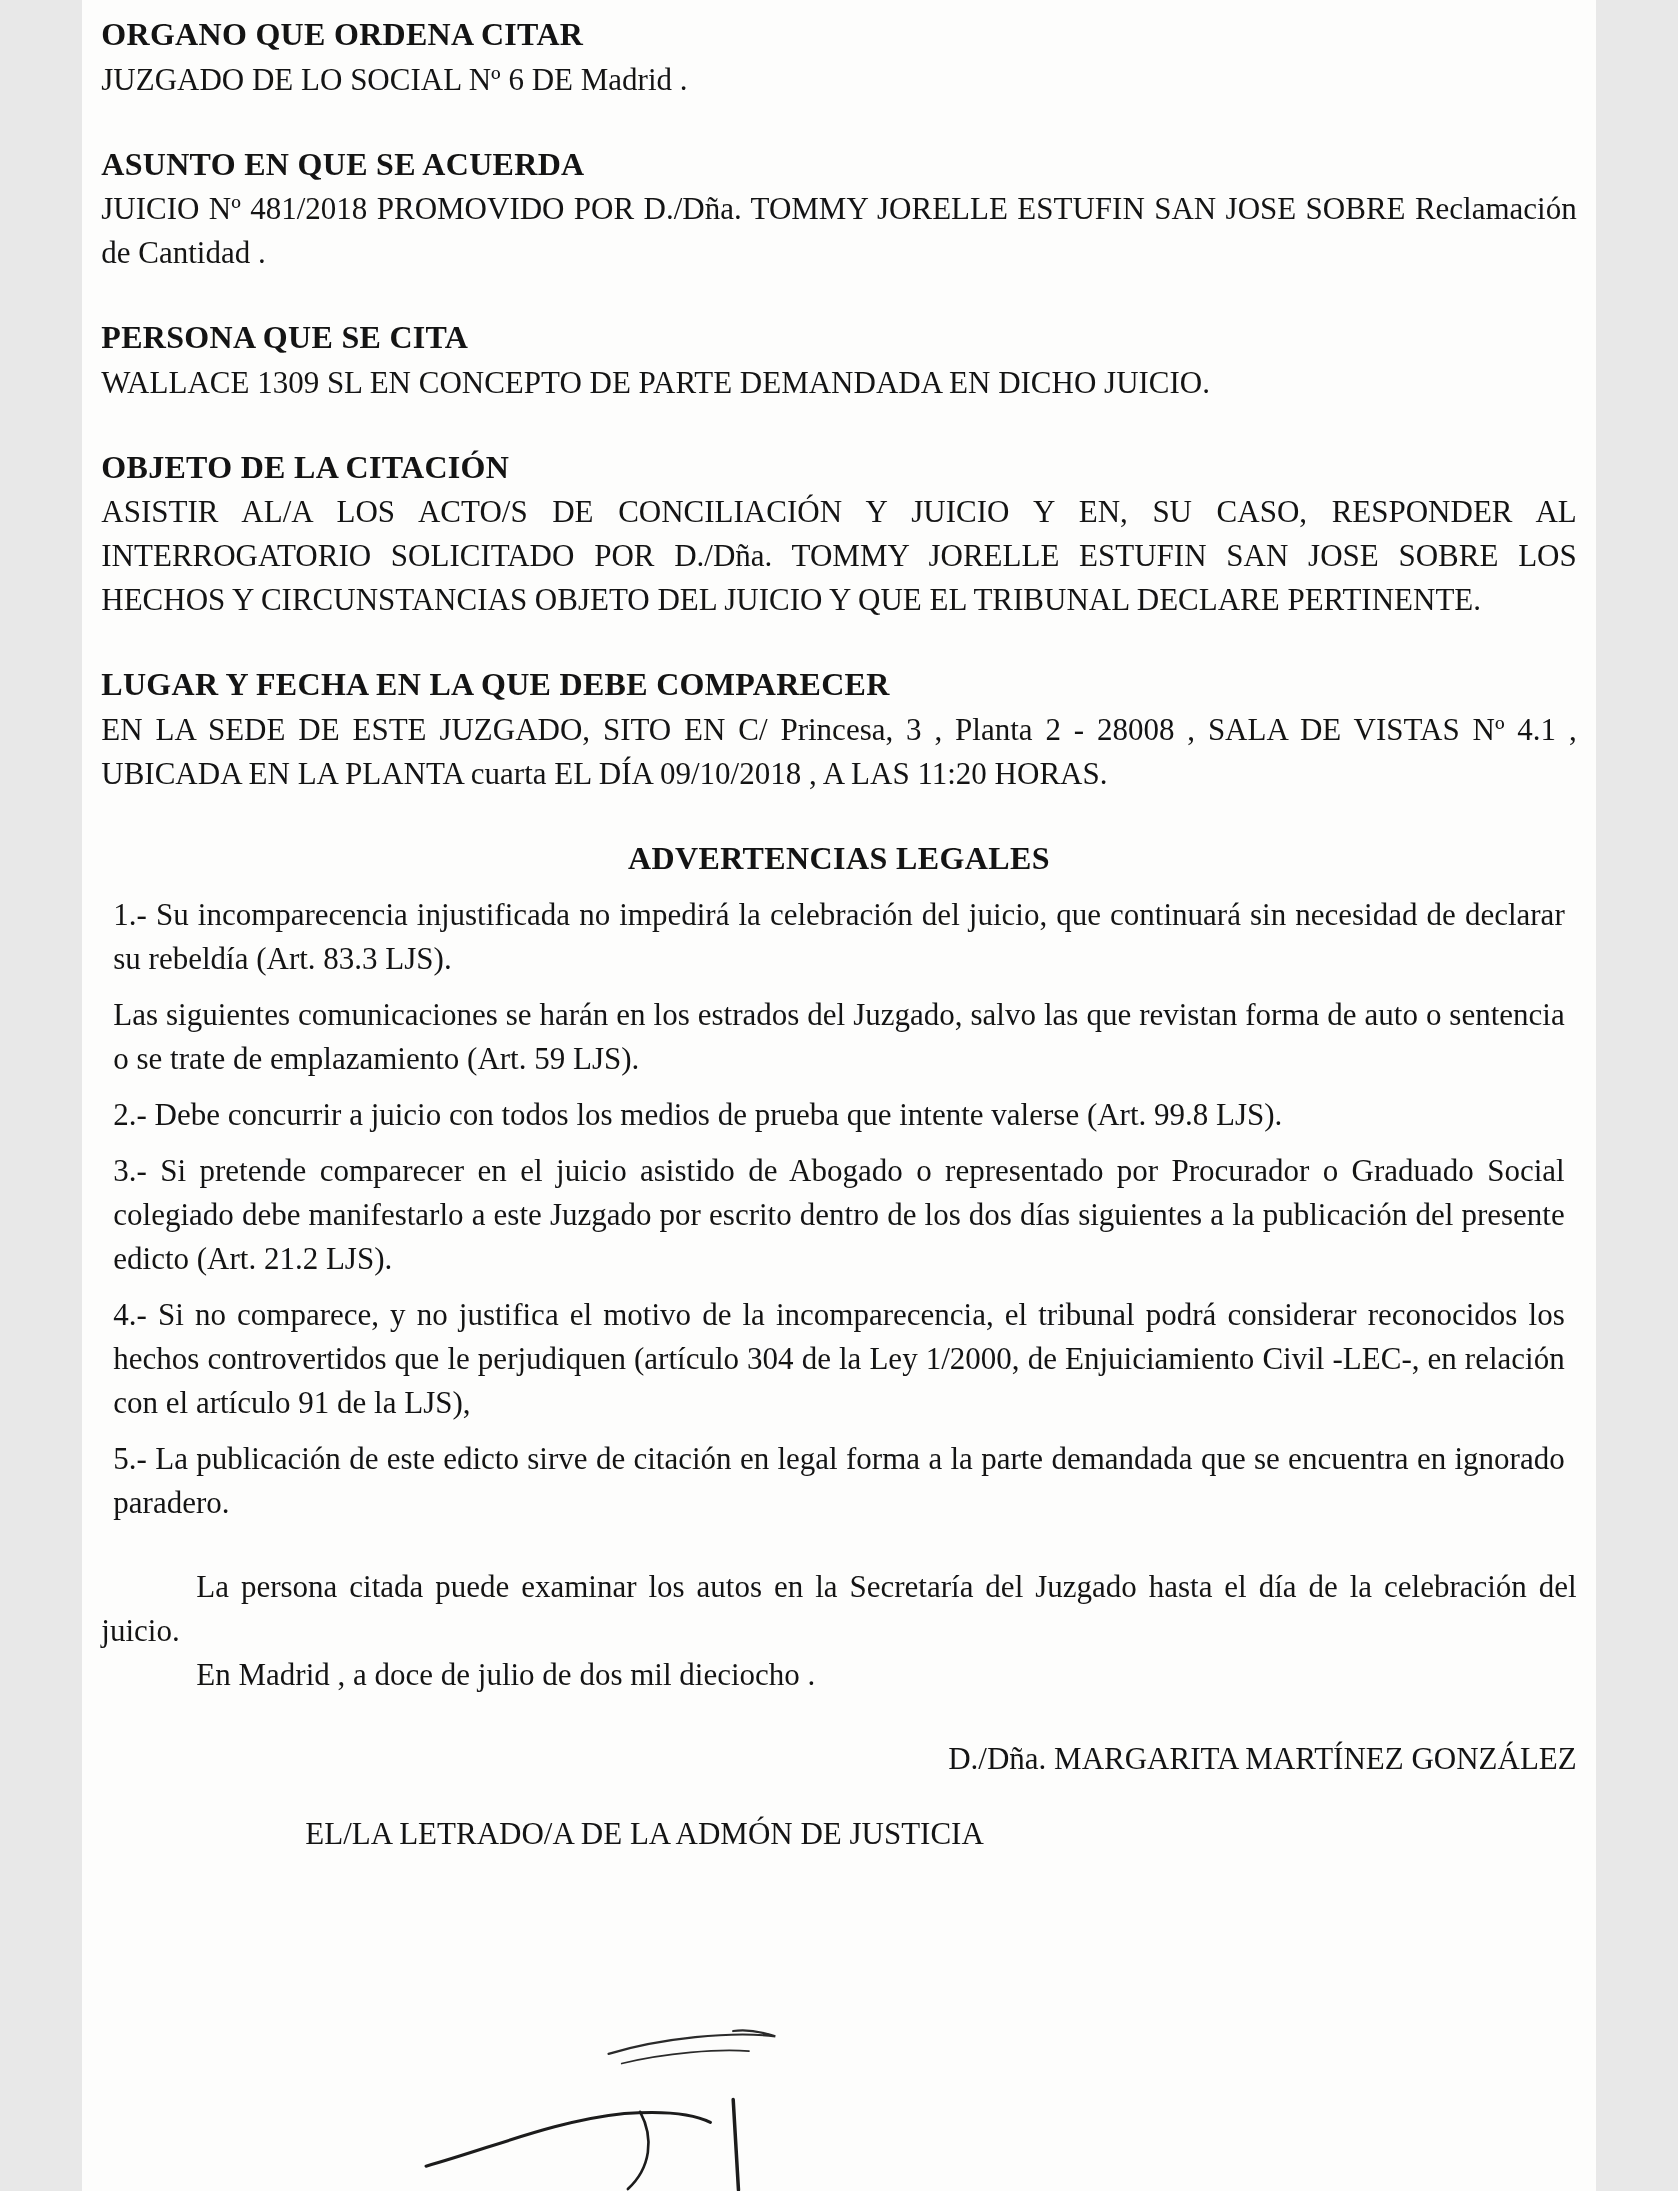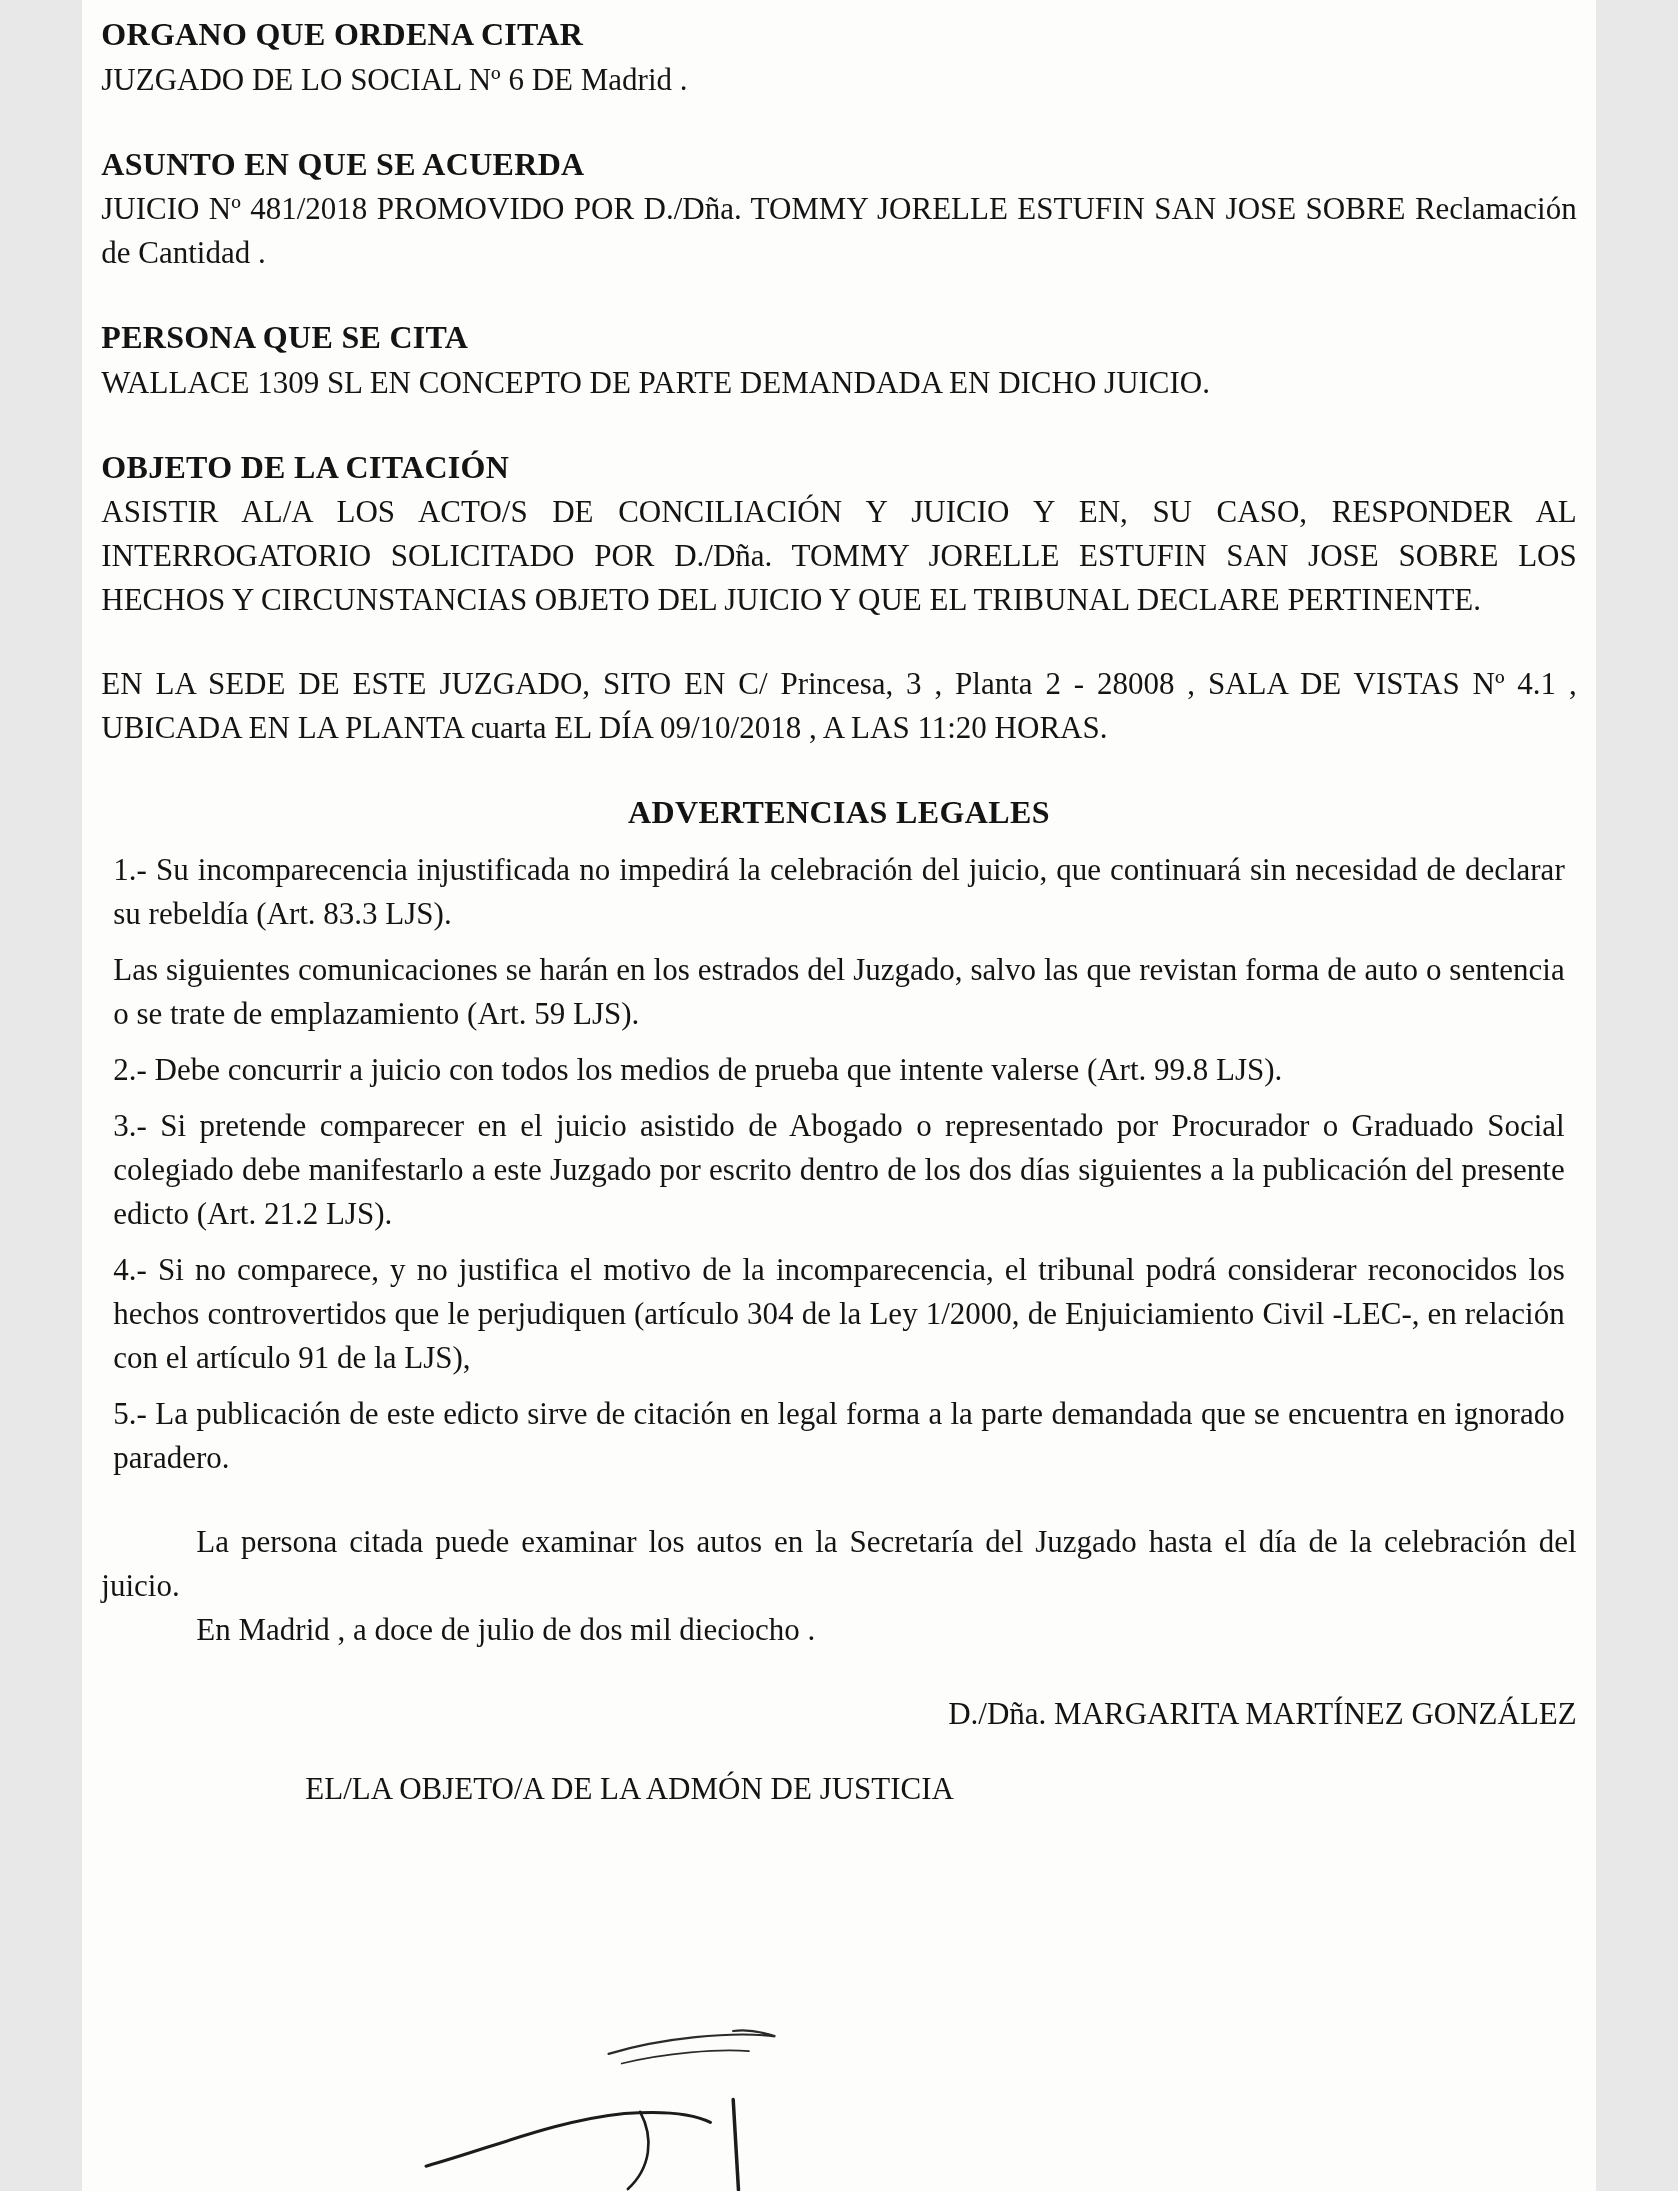--- a/index.html
+++ b/index.html
@@ -77,41 +77,42 @@
     <h2>PERSONA QUE SE CITA</h2>
     <p>WALLACE 1309 SL  EN CONCEPTO DE PARTE DEMANDADA EN DICHO JUICIO.</p>
   </div>
 
   <div class="section">
     <h2>OBJETO DE LA CITACIÓN</h2>
     <p>ASISTIR AL/A LOS ACTO/S DE CONCILIACIÓN Y JUICIO Y EN, SU CASO, RESPONDER AL INTERROGATORIO SOLICITADO POR D./Dña. TOMMY JORELLE ESTUFIN SAN JOSE  SOBRE LOS HECHOS Y CIRCUNSTANCIAS OBJETO DEL JUICIO Y QUE EL TRIBUNAL DECLARE PERTINENTE.</p>
   </div>
 
   <div class="section">
+    <h2>LUGAR Y FECHA EN LA QUE DEBE COMPARECER</h2>
     <p>EN LA SEDE DE ESTE JUZGADO, SITO EN C/ Princesa, 3 , Planta 2 - 28008 , SALA DE VISTAS Nº 4.1 , UBICADA EN LA PLANTA cuarta  EL DÍA 09/10/2018 , A LAS 11:20 HORAS.</p>
   </div>
 
   <div class="advertencias">
     <h2>ADVERTENCIAS LEGALES</h2>
     <p>1.- Su incomparecencia injustificada no impedirá la celebración del juicio, que continuará sin necesidad de declarar su rebeldía (Art. 83.3 LJS).</p>
     <p>Las siguientes comunicaciones se harán en los estrados del Juzgado, salvo las que revistan forma de auto o sentencia o se trate de emplazamiento (Art. 59 LJS).</p>
     <p>2.- Debe concurrir a juicio con todos los medios de prueba que intente valerse (Art. 99.8 LJS).</p>
     <p>3.- Si pretende comparecer en el juicio asistido de Abogado o representado por Procurador o Graduado Social colegiado debe manifestarlo a este Juzgado por escrito dentro de los dos días siguientes a la publicación del presente edicto (Art. 21.2 LJS).</p>
     <p>4.- Si no comparece, y no justifica el motivo de la incomparecencia, el tribunal podrá considerar reconocidos los hechos  controvertidos que le perjudiquen (artículo 304 de la Ley 1/2000, de Enjuiciamiento Civil -LEC-, en relación con el artículo 91 de la LJS),</p>
     <p>5.- La publicación de este edicto sirve de citación en legal forma a la parte demandada que se encuentra en ignorado paradero.</p>
   </div>
 
   <div class="closing">
     <p class="indent-first">La persona citada puede examinar los autos en la Secretaría del Juzgado hasta el día de la celebración del juicio.</p>
     <p class="indent-first">En Madrid , a doce de julio de dos mil dieciocho .</p>
   </div>
 
   <div class="sig-block">
     <p class="sig-line-1">D./Dña. MARGARITA MARTÍNEZ GONZÁLEZ</p>
-    <p class="sig-line-2">EL/LA OBJETO/A DE LA ADMÓN DE JUSTICIA</p>
+    <p class="sig-line-2">EL/LA LETRADO/A DE LA ADMÓN DE JUSTICIA</p>
   </div>
 
   <svg class="ink-overlay" viewBox="0 0 1912 2496" xmlns="http://www.w3.org/2000/svg" aria-hidden="true">
 
     <path d="M 600 2340 C 660 2322, 740 2314, 790 2320 C 772 2314, 756 2312, 742 2314" fill="none" stroke="#2a2a2a" stroke-width="2.5" stroke-linecap="round"></path>
     <path d="M 615 2351 C 665 2339, 726 2334, 760 2337" fill="none" stroke="#2a2a2a" stroke-width="2" stroke-linecap="round"></path>
 
     <path d="M 392 2468 C 470 2446, 540 2416, 618 2408 C 672 2404, 700 2410, 716 2418" fill="none" stroke="#1c1c1c" stroke-width="3.5" stroke-linecap="round"></path>
     <path d="M 636 2406 C 652 2436, 648 2470, 622 2494" fill="none" stroke="#1c1c1c" stroke-width="3" stroke-linecap="round"></path>
 

